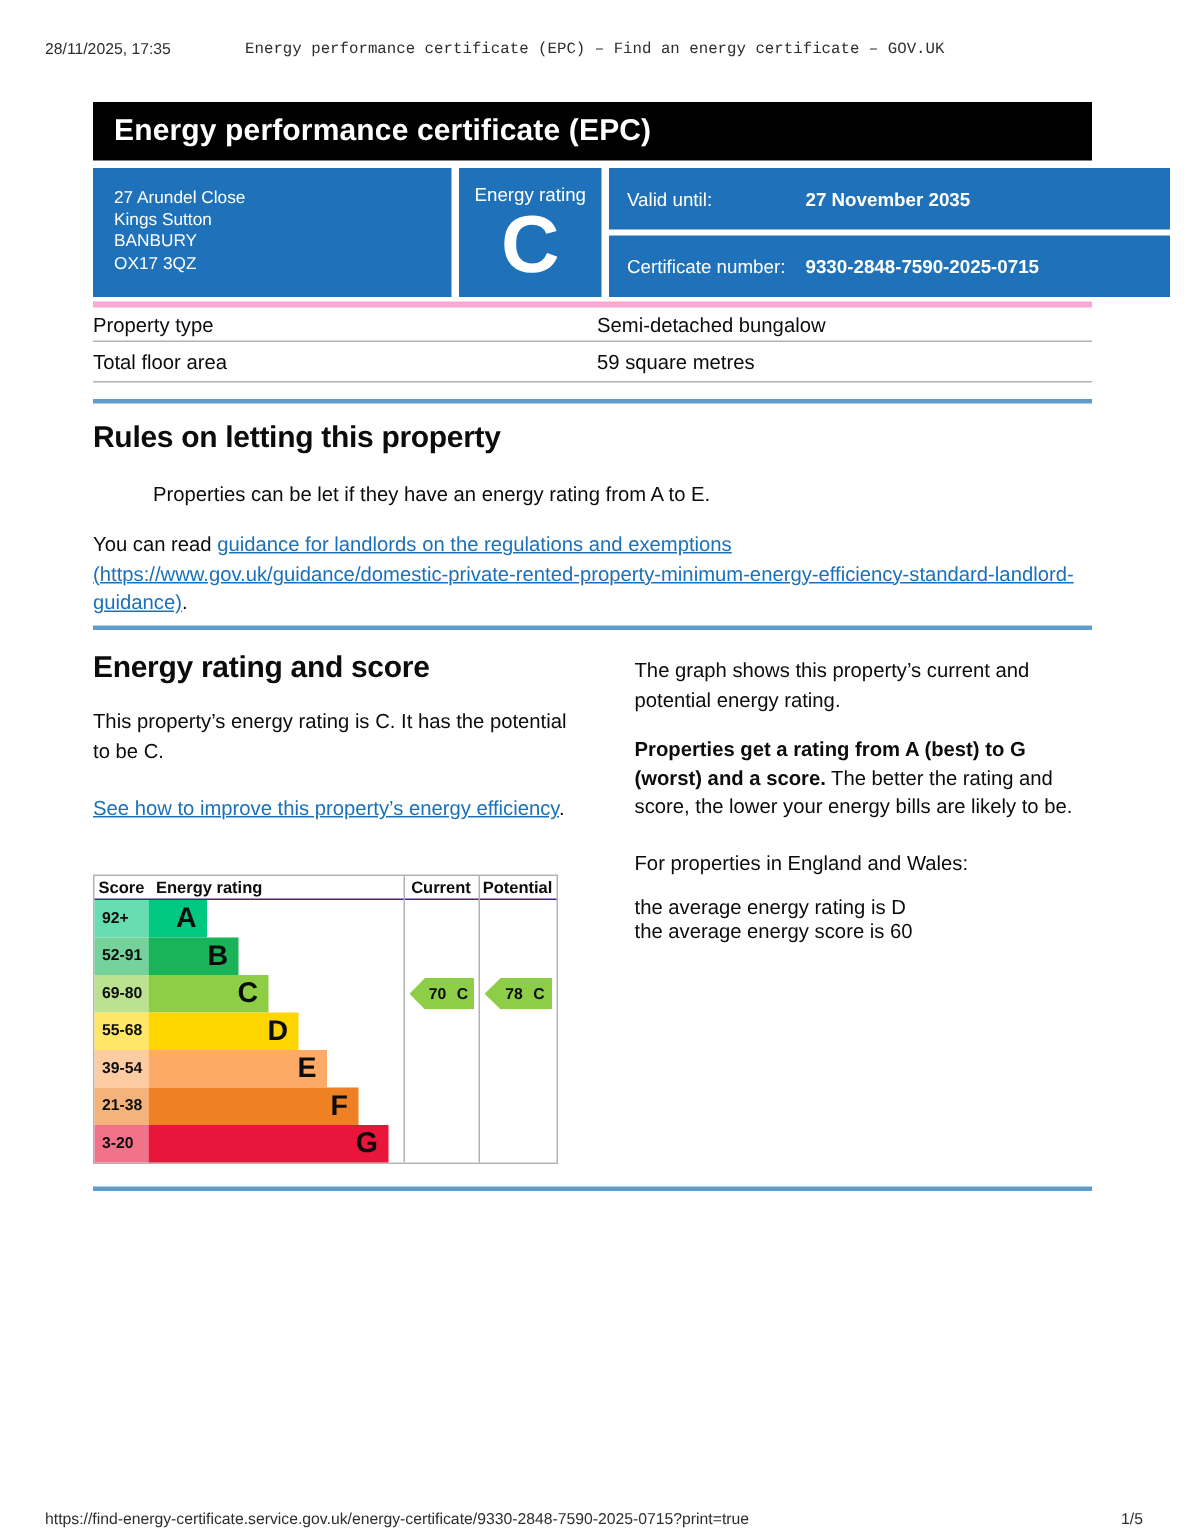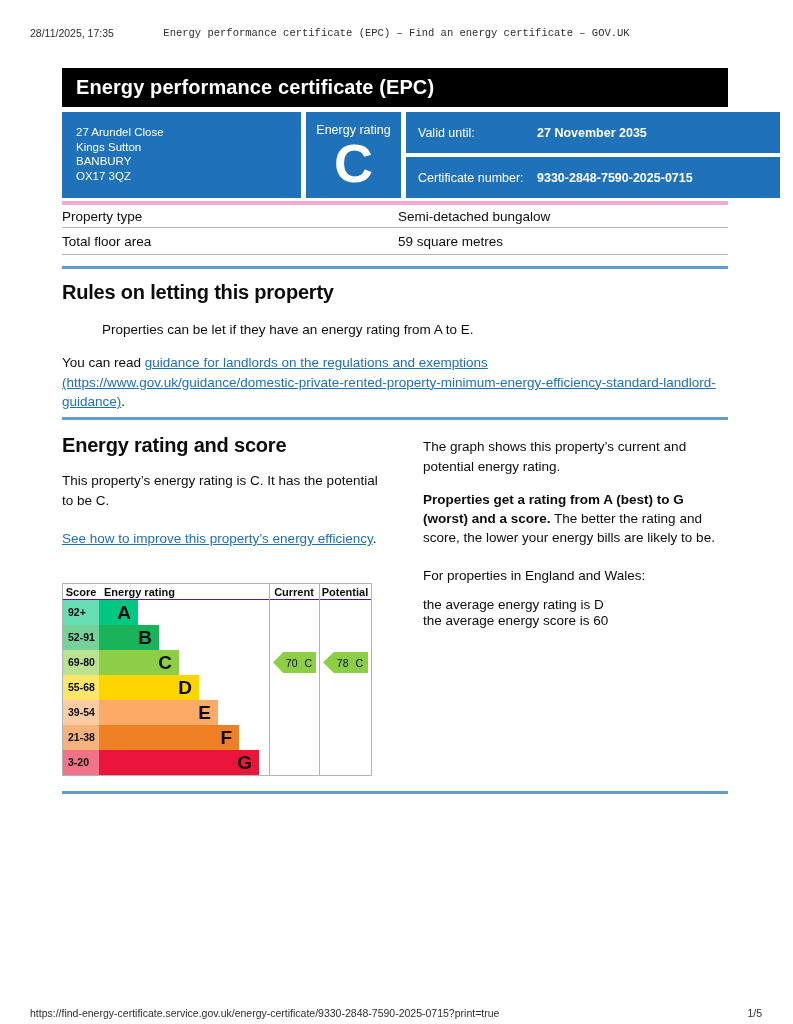--- a/index.html
+++ b/index.html
@@ -92,21 +92,21 @@
   .vline { position: absolute; top: 0; bottom: 0; width: 0; border-left: 1px solid #b1b4b6; }
   #vline1 { left: 206px; } #vline2 { left: 256px; }
   .band-row { display: flex; height: 25px; }
   .score-cell { width: 36px; flex: none; font-size: 10.5px; font-weight: bold; line-height: 25px; padding-left: 5px; }
   .band-bar { height: 25px; display: flex; align-items: center; justify-content: flex-end; padding-right: 7px; }
   .band-letter { font-size: 19px; font-weight: bold; line-height: 1; }
   .rating-arrow {
     position: absolute; height: 21px; top: 68px;
     display: flex; align-items: center; justify-content: center;
     padding-left: 9px; gap: 7px;
-    font-size: 10.5px; font-weight: normal; color: #0b0c0c;
+    font-size: 10.5px; font-weight: bold; color: #0b0c0c;
     clip-path: polygon(0 50%, 24% 0, 100% 0, 100% 100%, 24% 100%);
   }
   #current-arrow { left: 210px; width: 43px; }
   #potential-arrow { left: 260px; width: 45px; }
 </style>
 </head>
 <body>
 
 <div id="page">
 

